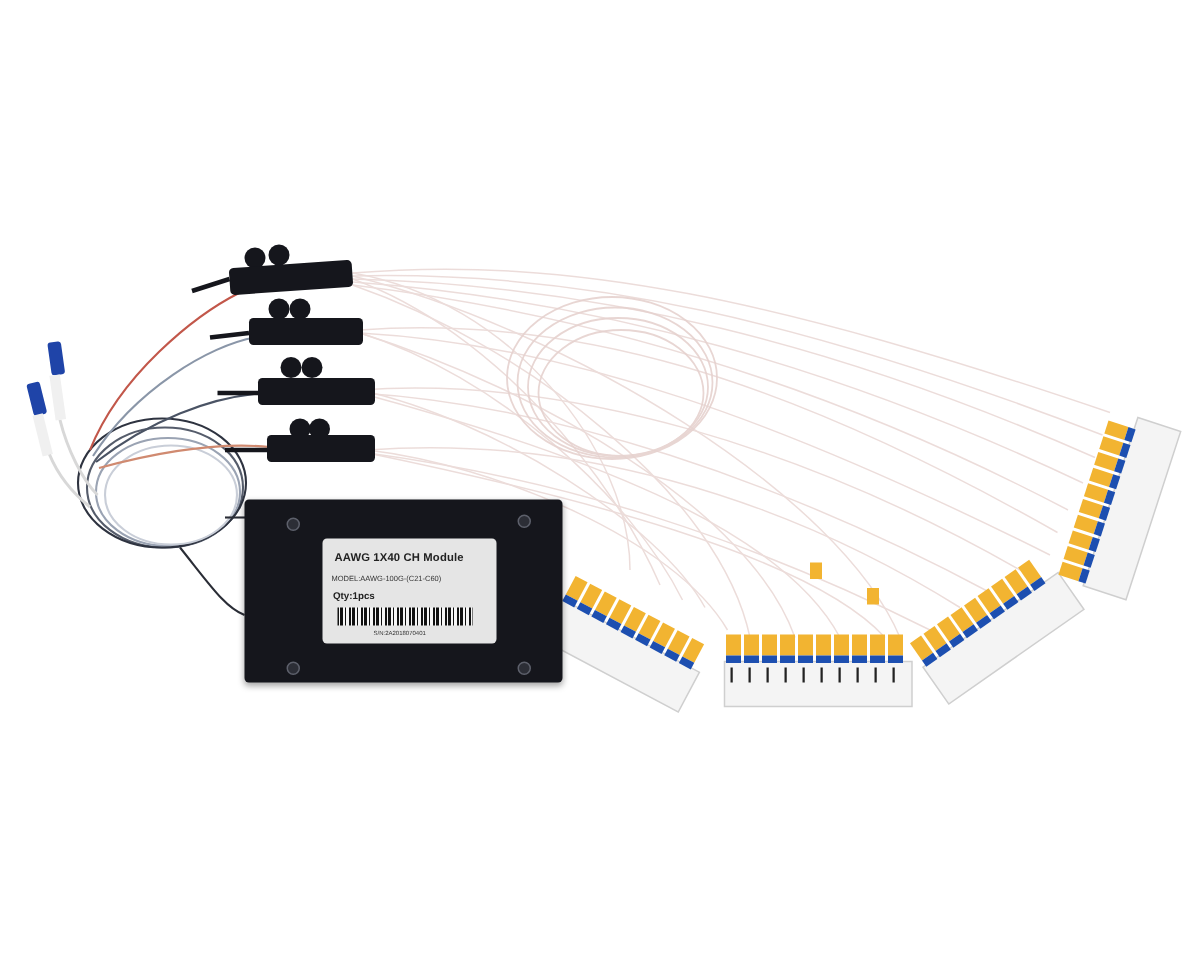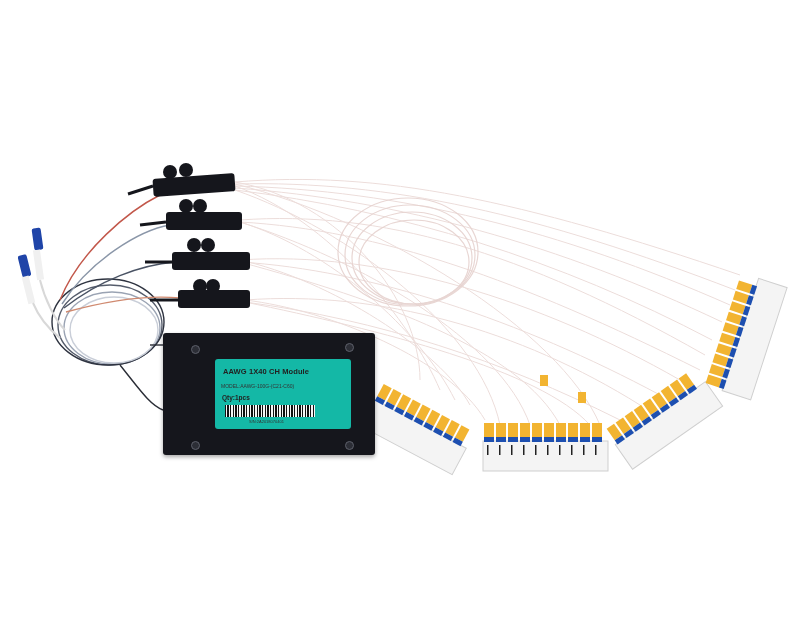--- a/index.html
+++ b/index.html
@@ -1,21 +1,21 @@
 <!DOCTYPE html>
 <html><head>
 <meta charset="utf-8">
 <style>
   html, body { margin:0; padding:0; background:#ffffff; }
   body { width:800px; height:640px; position:relative; overflow:hidden; font-family:"Liberation Sans", sans-serif; }
   .stage { position:absolute; left:0; top:0; width:800px; height:640px; }
   svg { position:absolute; left:0; top:0; }
   .module-box { position:absolute; left:163px; top:333px; width:212px; height:122px; background:#15161c; border-radius:3px; box-shadow: 0 2px 4px rgba(0,0,0,0.35); }
   .screw { position:absolute; width:7px; height:7px; border-radius:50%; background:#2c2e36; border:1px solid #5d606b; }
-  .label { position:absolute; left:52px; top:26px; width:136px; height:70px; background:#14b8a6; border-radius:3px; }
+  .label { position:absolute; left:52px; top:26px; width:116px; height:70px; background:#e5e5e5; border-radius:3px; }
   .label .title { position:absolute; left:8px; top:8px; font-size:7.5px; font-weight:bold; color:#222; white-space:nowrap; letter-spacing:0.1px; }
   .label .model { position:absolute; left:6px; top:24px; font-size:5px; color:#333; white-space:nowrap; }
   .label .qty { position:absolute; left:7px; top:35px; font-size:6.5px; font-weight:bold; color:#222; white-space:nowrap; }
   .label .barcode { position:absolute; left:10px; top:46px; width:90px; height:12px;
     background: repeating-linear-gradient(90deg,#111 0 1px,#f6f6f6 1px 2px,#111 2px 4px,#f6f6f6 4px 5px,#111 5px 6px,#f6f6f6 6px 8px); }
   .label .sn { position:absolute; left:34px; top:60px; font-size:4px; color:#333; white-space:nowrap; }
 </style>
 </head>
 <body>
 

